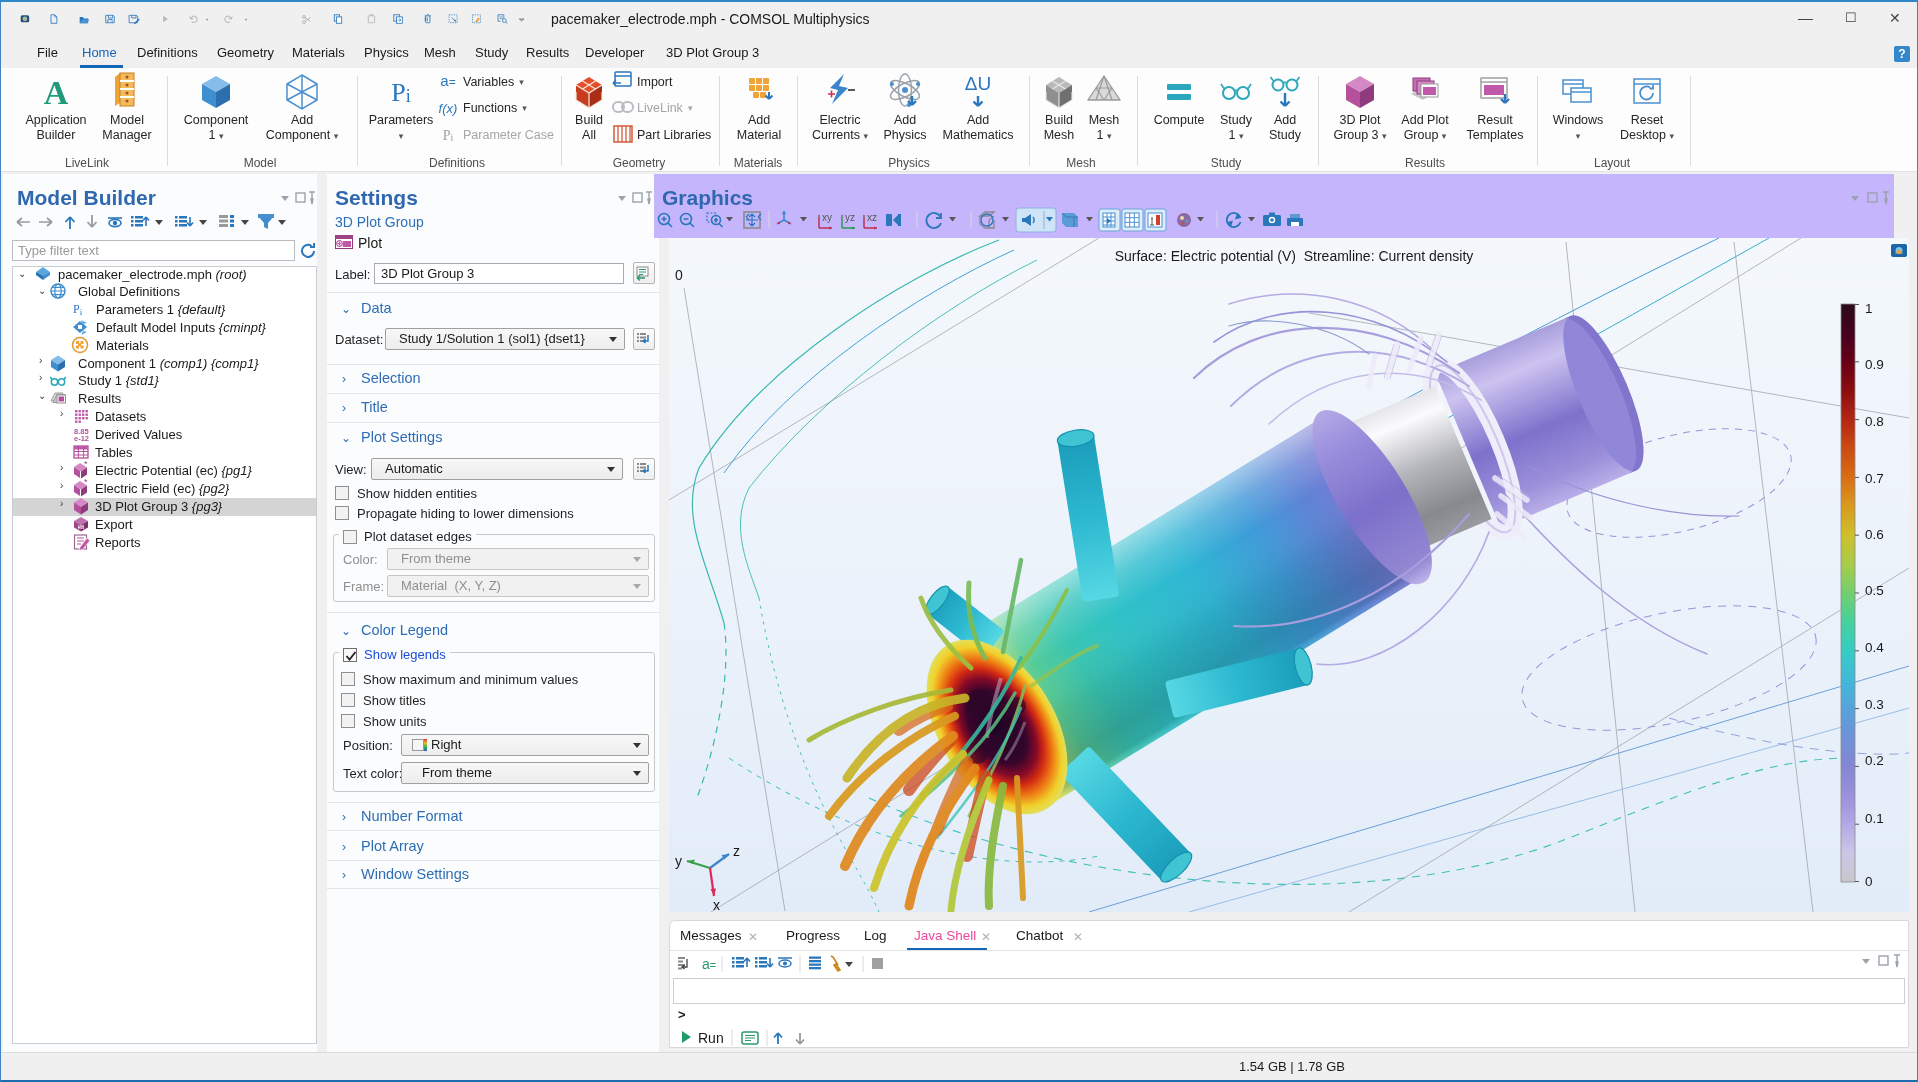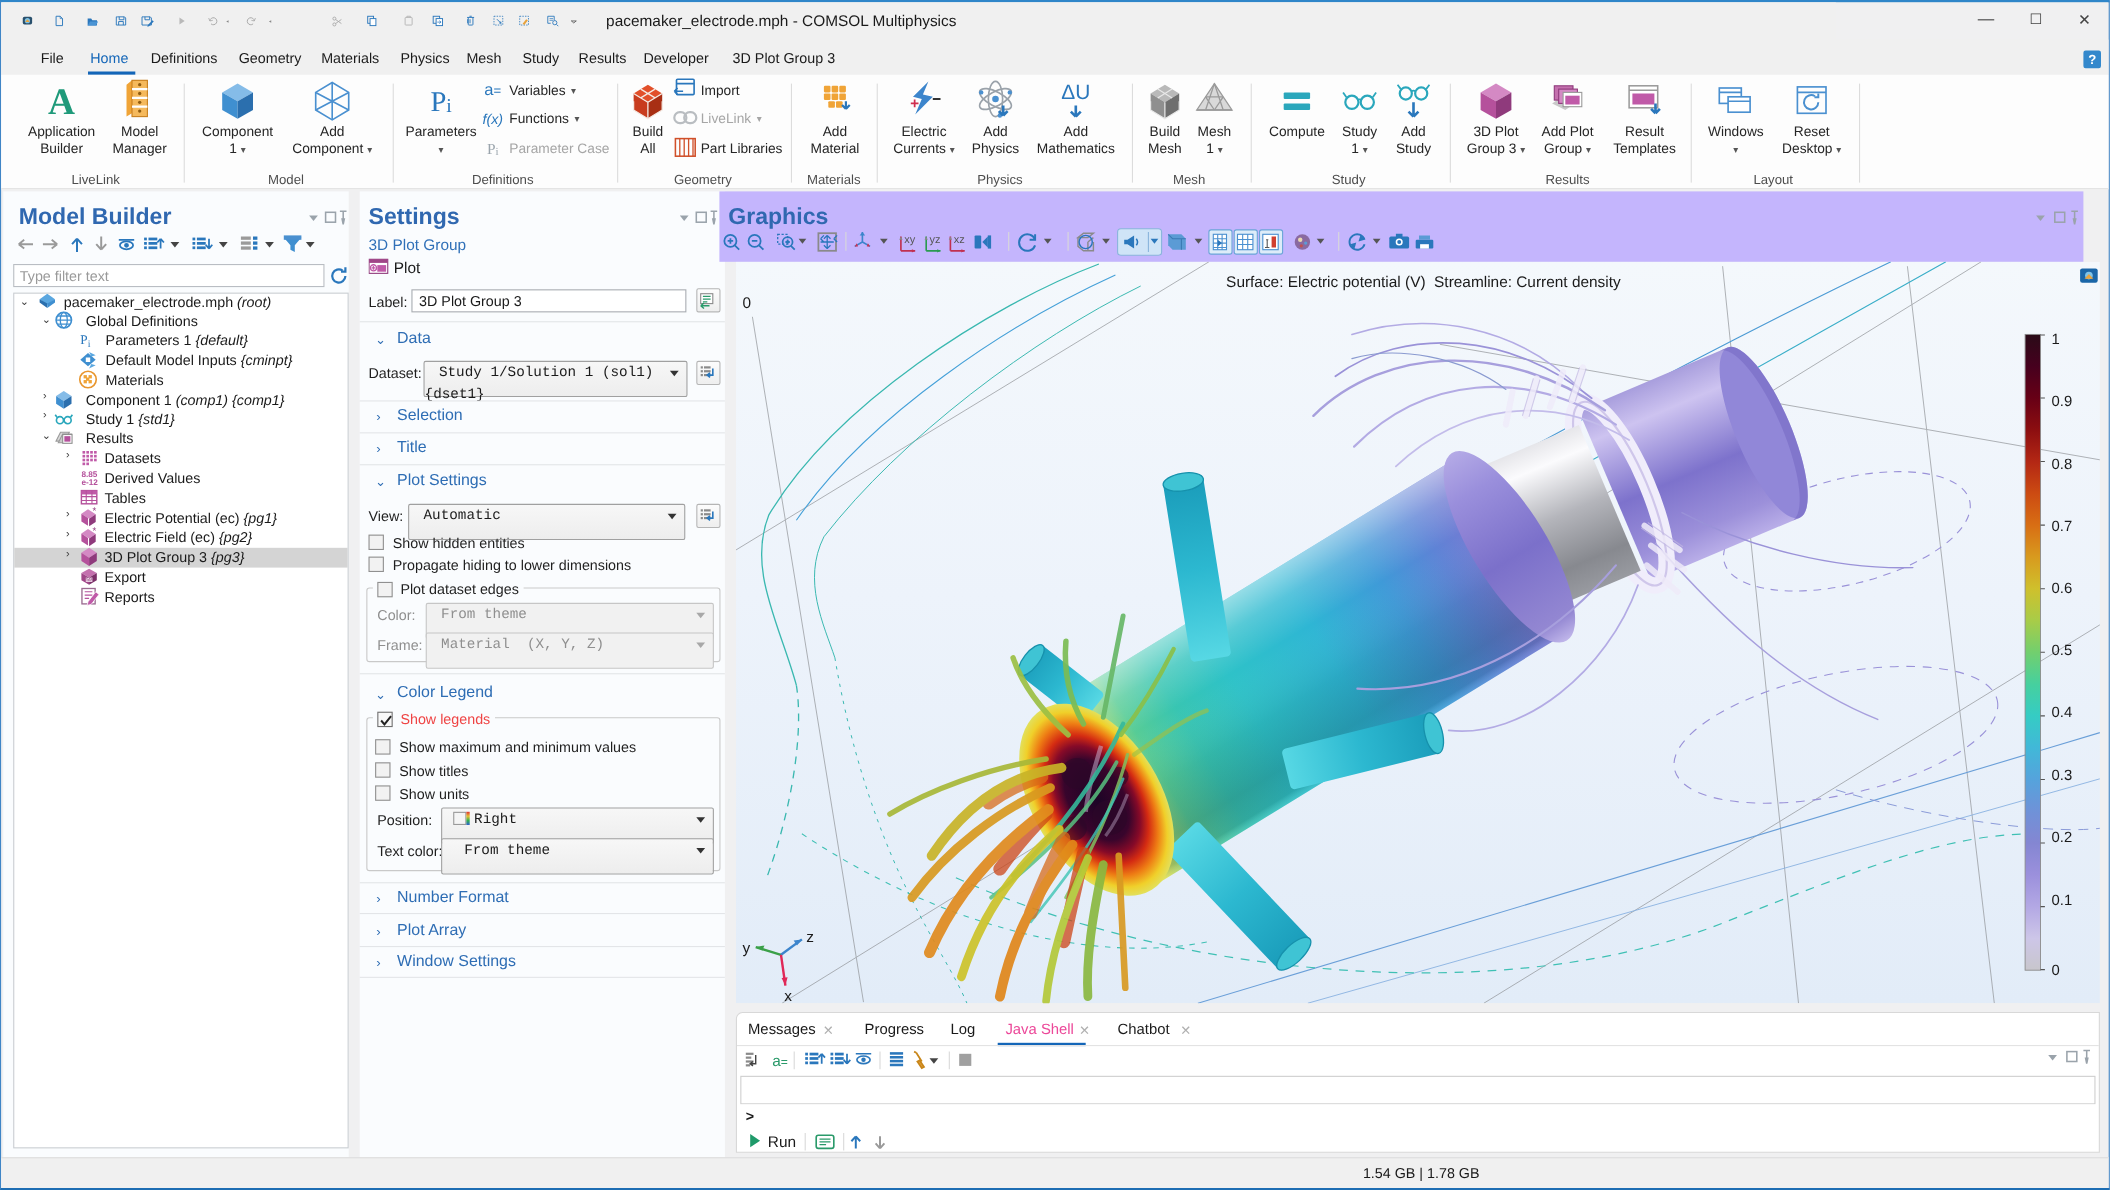--- a/index.html
+++ b/index.html
@@ -28,21 +28,21 @@
   #mbtree { position:absolute; left:9px; top:92px; width:305px; height:778px; background:#ffffff; border:1px solid #c9cdd2;}
   .trow { position:absolute; left:0; height:18px; font-size:13px; color:#1a1a1a; white-space:nowrap;}
   .trow i { font-style:italic; }
   .tchev { position:absolute; font-size:10px; color:#3b3b3b; }
   
   #st { left:326px; top:172px; width:332px; height:878px; }
   .shead { position:absolute; font-size:14.5px; font-weight:400; color:#2e6db4; }
   .schev { position:absolute; color:#2e6db4; font-size:12px; }
   .ssep { position:absolute; left:0; width:332px; height:1px; background:#e3e5e8; }
   .slabel { position:absolute; font-size:13px; color:#1f1f1f; }
-  .dd { position:absolute; height:33px; background:linear-gradient(#f7f7f7,#ededed); border:1px solid #a0a0a0; font-size:13px; color:#1a1a1a; line-height:20px; border-radius:2px;font-family:Liberation Mono, monospace;}
+  .dd { position:absolute; height:22px; background:linear-gradient(#f7f7f7,#ededed); border:1px solid #a0a0a0; font-size:13px; color:#1a1a1a; line-height:20px; border-radius:2px;}
   .dd .ar { position:absolute; right:7px; top:8px; width:0; height:0; border-left:4px solid transparent; border-right:4px solid transparent; border-top:5px solid #333;}
   .dd.dis { background:#f1f1f1; border-color:#c6c6c6; color:#8f8f8f; }
   .dd.dis .ar { border-top-color:#a8a8a8; }
   .cb { position:absolute; width:14px; height:14px; background:#f2f2f2; border:1px solid #909090; }
   .sbtn { position:absolute; width:22px; height:22px; background:linear-gradient(#fcfcfc,#eeeeee); border:1px solid #b5b5b5; border-radius:2px;}
   
   #gp { left:653px; top:172px; width:1240px; height:64px; background:#c4b5fd;}
   #canvas { left:668px; top:236px; width:1240px; height:674px; }
   
   #console { left:668px; top:918px; width:1240px; height:128px; background:#ffffff; border:1px solid #d8d8d8; border-radius:6px 0 0 0;}
@@ -574,21 +574,21 @@
   <div class="slabel" style="left:16px;top:378px;color:#8f8f8f;">Color:</div>
   <div class="dd dis" style="left:60px;top:374px;width:262px;"><span style="margin-left:13px;">From theme</span><span class="ar"></span></div>
   <div class="slabel" style="left:16px;top:405px;color:#8f8f8f;">Frame:</div>
   <div class="dd dis" style="left:60px;top:401px;width:262px;"><span style="margin-left:13px;">Material&nbsp;&nbsp;(X, Y, Z)</span><span class="ar"></span></div>
   <div class="ssep" style="top:438px;"></div>
   <span class="schev" style="left:14px;top:450px;">⌄</span>
     <div class="shead" style="left:34px;top:448px;">Color Legend</div>
   <div style="position:absolute;left:6px;top:478px;width:322px;height:140px;border:1px solid #c9c9c9;border-radius:3px;"></div>
   <div style="position:absolute;left:12px;top:471px;background:#fafcfe;padding:0 4px;"><span style="display:inline-block;width:14px;height:14px;background:#f8f8f8;border:1px solid #707070;vertical-align:-3px;position:relative;"><svg width="14" height="14" style="position:absolute;left:0;top:0">
           <path d="M2.5 7 l3 3.5 L11.5 3" stroke="#222" stroke-width="1.8" fill="none"></path>
-        </svg></span><span style="font-size:13px;color:#ef4444;margin-left:7px;">Show legends</span></div>
+        </svg></span><span style="font-size:13px;color:#1d4ed8;margin-left:7px;">Show legends</span></div>
   <div class="cb" style="left:14px;top:498px;"></div>
     <div class="slabel" style="left:36px;top:498px;">Show maximum and minimum values</div>
   <div class="cb" style="left:14px;top:519px;"></div>
     <div class="slabel" style="left:36px;top:519px;">Show titles</div>
   <div class="cb" style="left:14px;top:540px;"></div>
     <div class="slabel" style="left:36px;top:540px;">Show units</div>
   <div class="slabel" style="left:16px;top:564px;">Position:</div>
   <div class="dd" style="left:74px;top:560px;width:248px;"><span style="display:inline-block;width:12px;height:12px;border:1px solid #9a9a9a;background:#f5f5f5;margin-left:10px;vertical-align:-2px;"></span><span style="display:inline-block;width:3px;height:12px;vertical-align:-2px;background:linear-gradient(#e03030,#e8c030,#30b050,#3060d0);"></span><span style="margin-left:4px;">Right</span><span class="ar"></span></div>
   <div class="slabel" style="left:16px;top:592px;">Text color:</div>
   <div class="dd" style="left:74px;top:588px;width:248px;"><span style="margin-left:20px;">From theme</span><span class="ar"></span></div>

